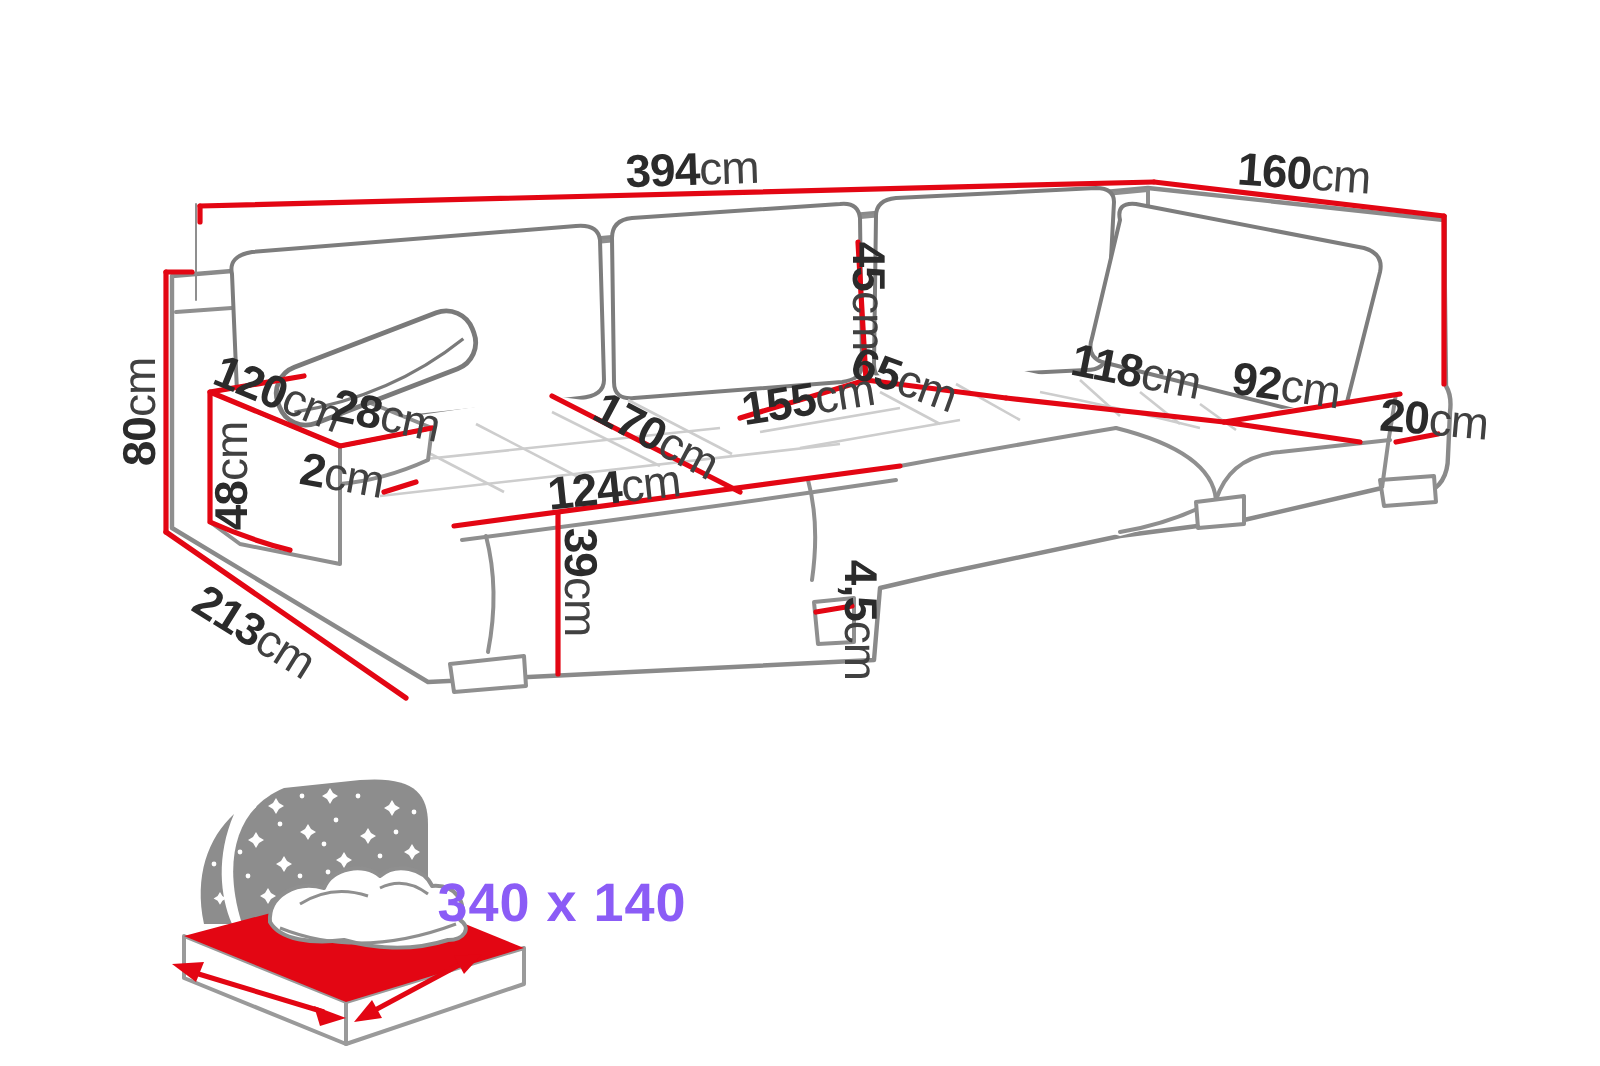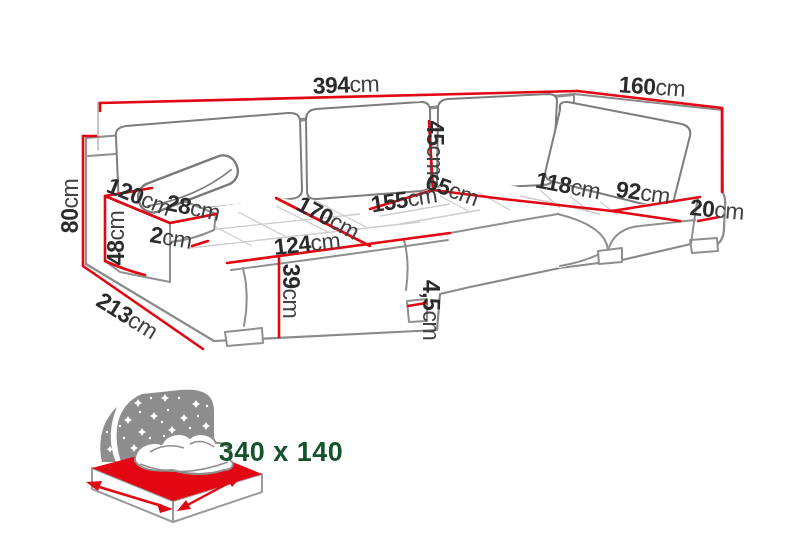--- a/index.html
+++ b/index.html
@@ -4,21 +4,21 @@
 <style>
   html,body{margin:0;padding:0;background:#fff;}
   .stage{position:relative;width:800px;height:533px;background:#ffffff;overflow:hidden;
          font-family:"Liberation Sans",sans-serif;}
   .stage svg{position:absolute;left:0;top:0;}
   .dim{position:absolute;white-space:nowrap;font-size:23px;line-height:1;
        color:#2e2e2e;letter-spacing:-0.5px;transform-origin:center;}
   .dim .num{font-weight:700;color:#2b2b2b;}
   .dim .unit{font-weight:400;color:#414141;}
   .bed-label{position:absolute;white-space:nowrap;font-size:27px;font-weight:700;
-             color:#14532d;letter-spacing:0.5px;transform-origin:center;}
+             color:#8b5cf6;letter-spacing:0.5px;transform-origin:center;}
 </style>
 </head>
 <body>
 
 <div class="stage">
 
 <svg width="800" height="533" viewBox="0 0 800 533">
 
   <g>
     <path fill="#ffffff" stroke="#8a8a8a" stroke-width="2.2" stroke-linejoin="round" d="M86,138 L170,131 L574,94 L722,110 L723,193 Q726,198 725,206 L724,228 Q724,243 712,247

